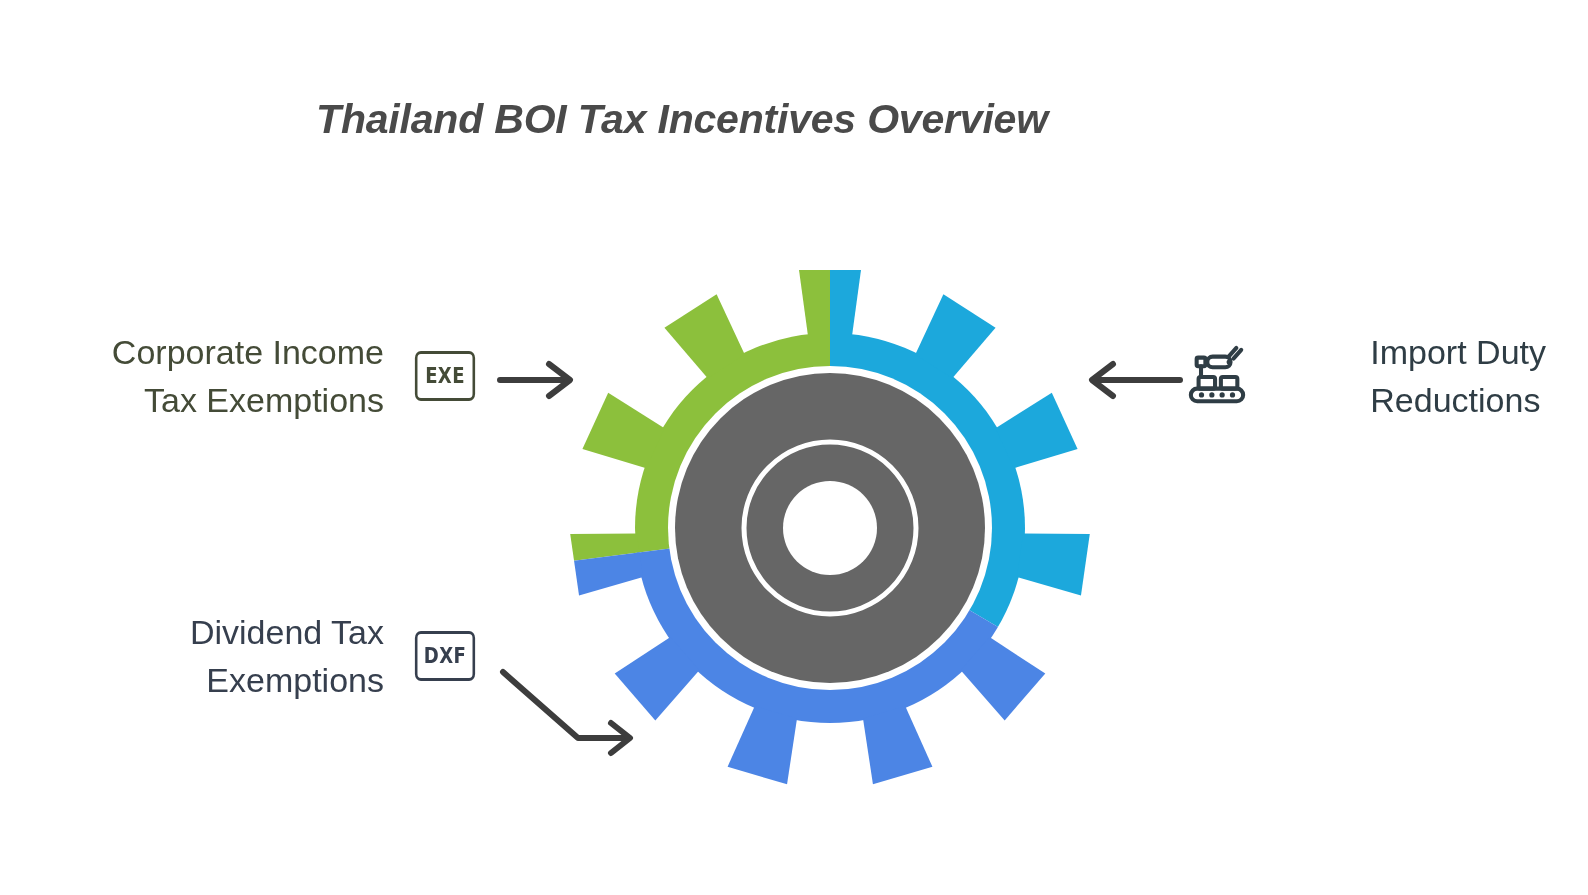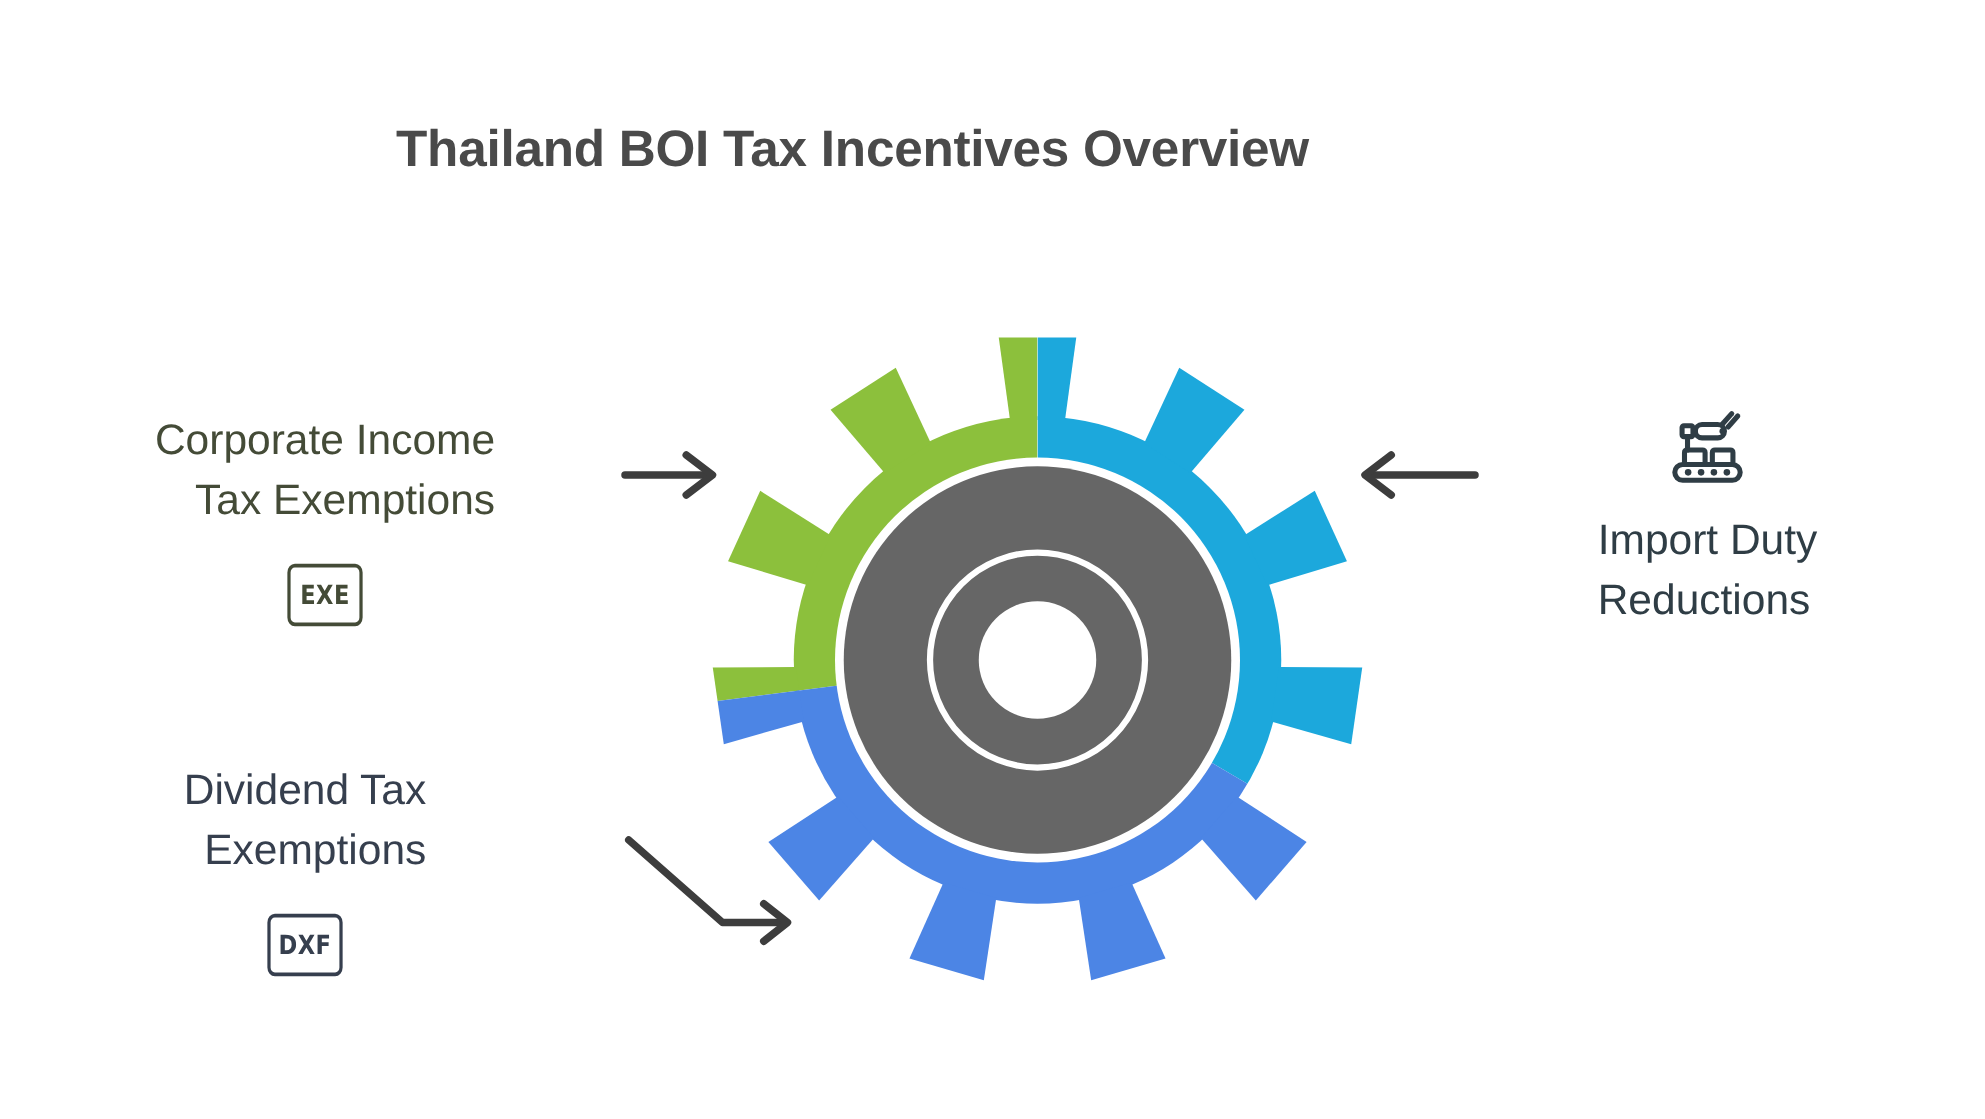--- a/index.html
+++ b/index.html
@@ -28,28 +28,28 @@
     position: absolute;
     top: 96px;
     left: 0;
     width: 1364px;
     text-align: center;
     font-size: 41px;
     font-weight: 700;
     letter-spacing: -0.2px;
     color: #4a4a4a;
     white-space: nowrap;
+    font-style: italic;
   }
 
   
   .label-block {
     position: absolute;
     display: flex;
     align-items: center;
-    flex-direction: column;
   }
   .label-text {
     font-size: 34px;
     line-height: 1.42;
     font-weight: 400;
     white-space: pre-line;
   }
 
   
   #cit-block {
@@ -59,21 +59,21 @@
     justify-content: flex-end;
     gap: 26px;
   }
   #cit-block .label-text {
     color: #444b37;
     text-align: right;
   }
 
   
   #div-block {
-    left: 24px;
+    left: 40px;
     top: 608px;
     width: 440px;
     justify-content: flex-end;
     gap: 26px;
   }
   #div-block .label-text {
     color: #363f4e;
     text-align: right;
   }
 

